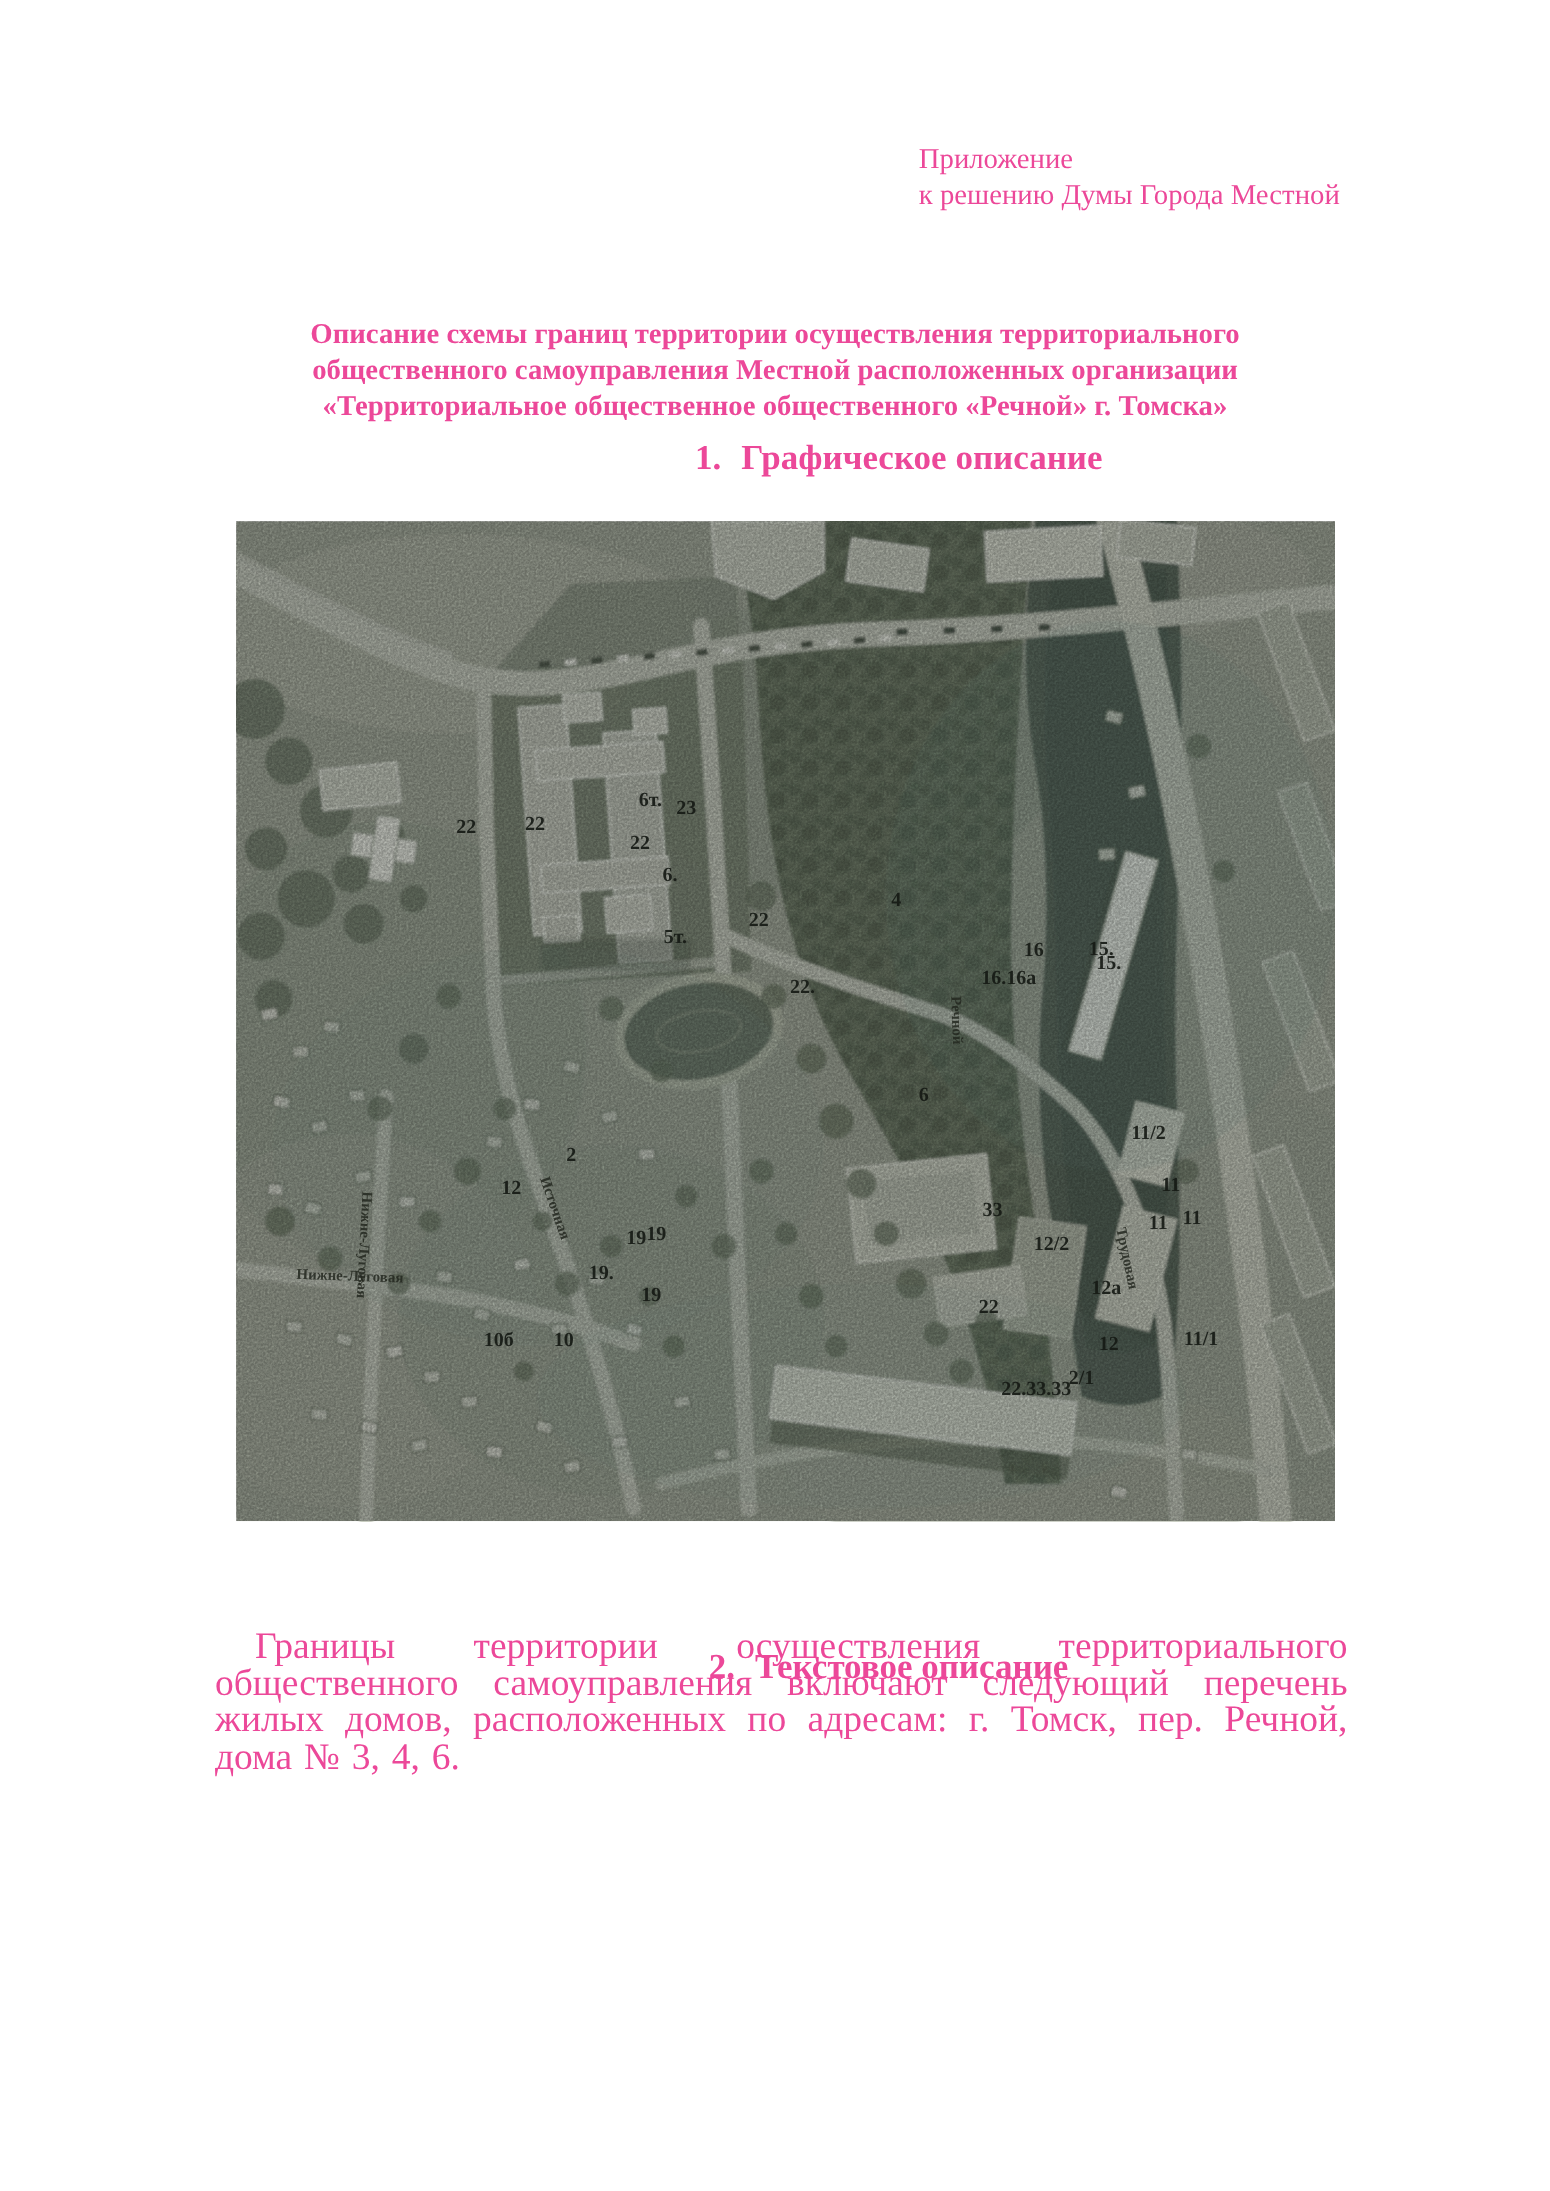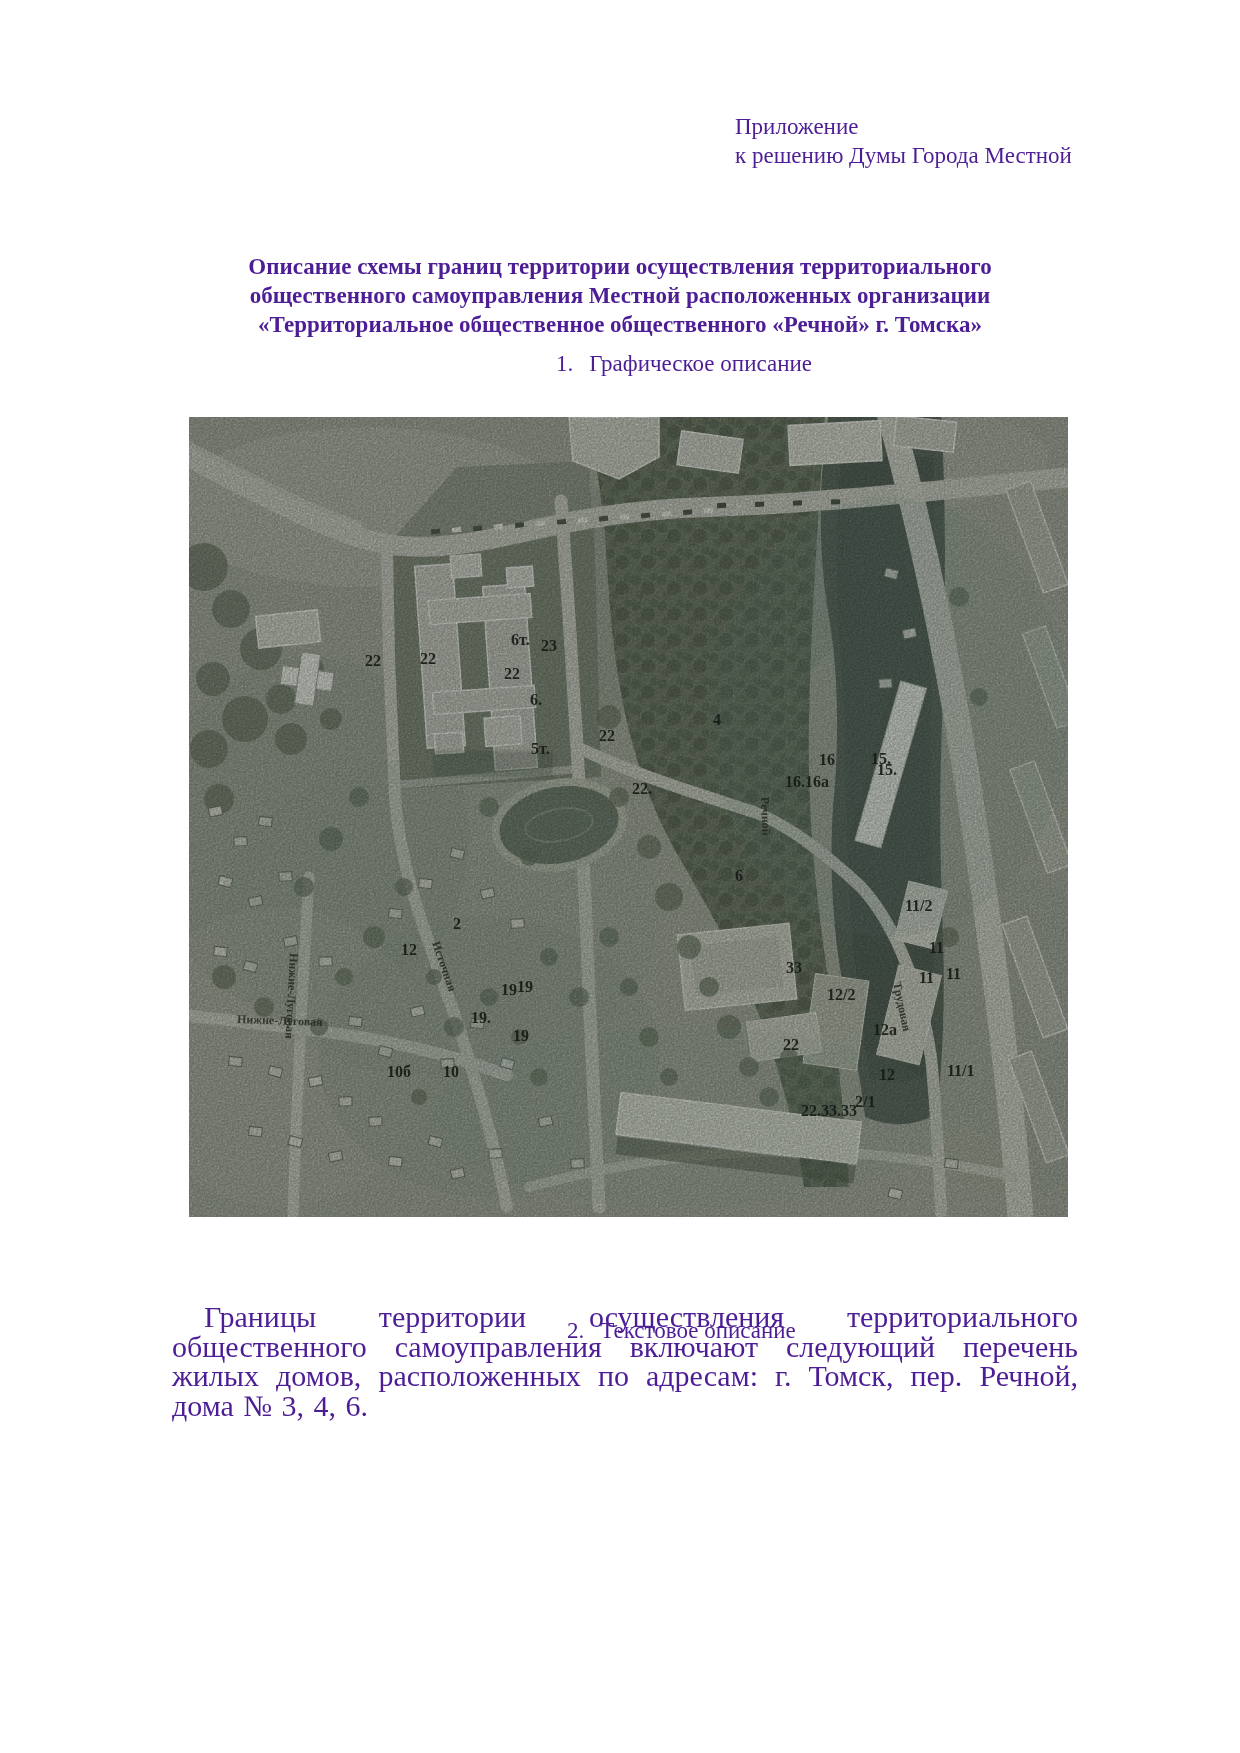--- a/index.html
+++ b/index.html
@@ -1,25 +1,25 @@
 <!DOCTYPE html>
 <html lang="ru"><head>
 <meta charset="utf-8">
 <style>
   html,body{margin:0;padding:0;background:#e9e9e9;}
   #page{
     position:relative;width:1240px;height:1753px;background:#ffffff;
-    font-family:"Liberation Serif","DejaVu Serif",serif;color:#4c1d95;
+    font-family:"Liberation Serif","DejaVu Serif",serif;color:#ec4899;
     overflow:hidden;margin:0 auto;
   }
   .abs{position:absolute;}
   #header-block{left:735px;top:112px;font-size:23px;line-height:29px;white-space:nowrap;}
   .blank{display:inline-block;border-bottom:1.6px solid #222;height:17px;vertical-align:baseline;}
   #title-block{left:120px;top:240px;width:1000px;text-align:center;font-weight:700;font-size:23px;line-height:29px;margin-top:12px;}
-  .section-heading{font-weight:400;font-size:23px;white-space:nowrap;}
+  .section-heading{font-weight:700;font-size:28px;white-space:nowrap;}
   #section1{left:556px;top:351px;}
   #section2{left:567px;top:1318px;}
   .sec-num{display:inline-block;margin-right:16px;}
   #body-paragraph{
     left:172px;top:1302px;width:906px;font-size:30px;line-height:29.5px;
     text-align:justify;text-align-last:left;text-indent:32px;word-spacing:2px;
   }
   #map-wrap{left:189px;top:417px;width:879px;height:800px;}
   #map-wrap svg{display:block;}
   .hn{font-family:"Liberation Serif","DejaVu Serif",serif;font-weight:700;fill:#161a15;opacity:.92;}

